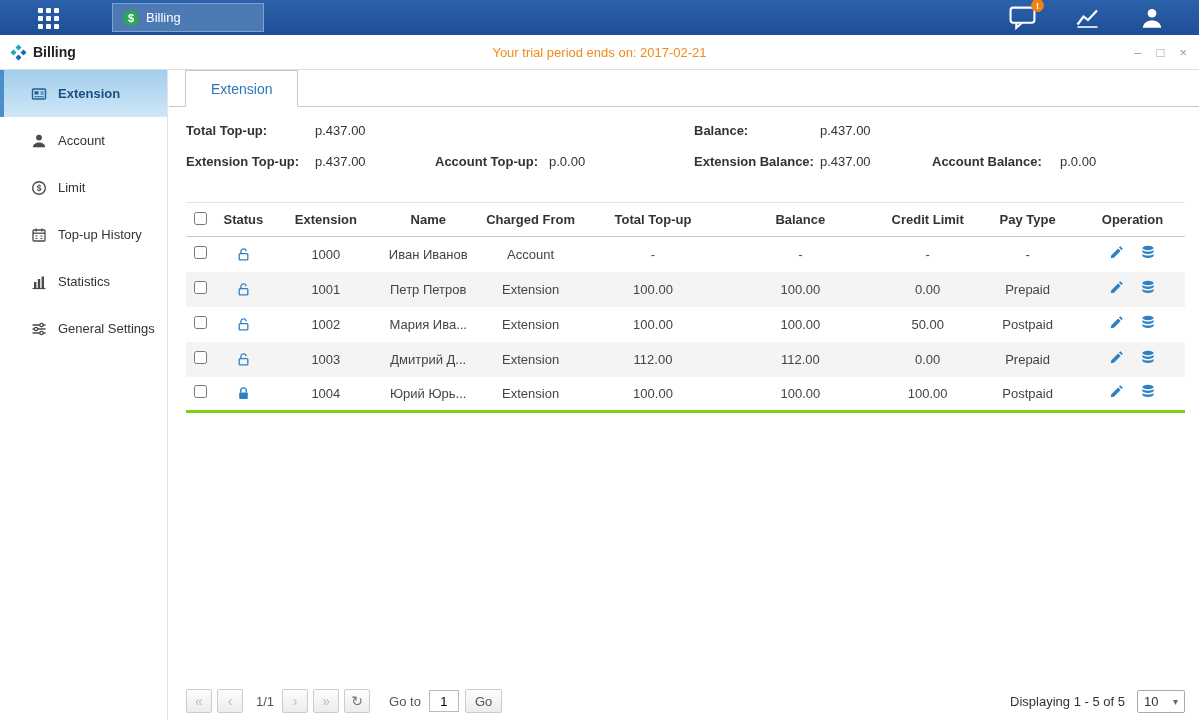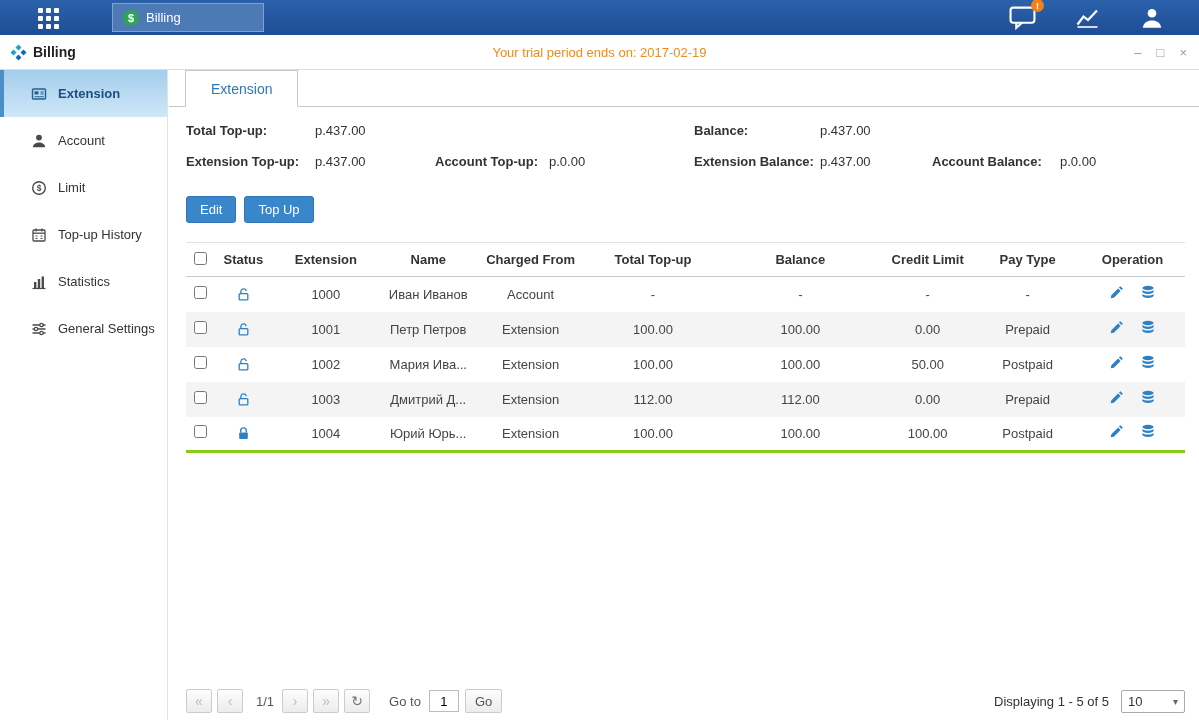--- a/index.html
+++ b/index.html
@@ -81,21 +81,21 @@
 .pagination{position:absolute;left:17px;right:14px;bottom:7px;display:flex;align-items:center;font-size:13px;color:#555}
 .pg-btn{width:26px;height:24px;border:1px solid #ccc;border-radius:2px;background:linear-gradient(#fdfdfd,#ececec);
   display:flex;align-items:center;justify-content:center;margin-right:5px;cursor:pointer;font-size:14px;color:#777}
 .pg-btn.disabled{color:#bdbdbd;cursor:default}
 .page-indicator{margin:0 8px;color:#555}
 .goto-label{margin:0 8px 0 14px}
 .goto-input{width:30px;height:22px;border:1px solid #bbb;text-align:center;font-size:13px;font-family:inherit;margin-right:6px}
 .go-btn{height:24px;padding:0 9px;border:1px solid #ccc;border-radius:2px;background:linear-gradient(#fdfdfd,#ececec);
   font-size:13px;font-family:inherit;cursor:pointer;color:#555}
 .pg-right{margin-left:auto;display:flex;align-items:center;gap:12px;color:#333}
-.page-size-select{width:64px;height:23px;border:1px solid #aaa;border-radius:2px;display:flex;align-items:center;
+.page-size-select{width:48px;height:23px;border:1px solid #aaa;border-radius:2px;display:flex;align-items:center;
   justify-content:space-between;padding:0 6px;background:#fff;cursor:pointer;color:#333}
 .page-size-select .caret{font-size:10px;color:#666}
 </style>
 </head>
 <body>
 
 <div class="app">
 
   <div class="topbar">
     <div class="apps-grid">
@@ -139,21 +139,21 @@
   <div class="titlebar">
     <div class="title-left">
       <svg width="17" height="17" viewBox="0 0 16 16">
           <polygon points="8,0.5 10.8,3.3 8,6.1 5.2,3.3" fill="#1aa7c0"></polygon>
           <polygon points="12.7,5.2 15.5,8 12.7,10.8 9.9,8" fill="#1568b4"></polygon>
           <polygon points="8,9.9 10.8,12.7 8,15.5 5.2,12.7" fill="#1568b4"></polygon>
           <polygon points="3.3,5.2 6.1,8 3.3,10.8 0.5,8" fill="#1aa7c0"></polygon>
         </svg>
       <span class="window-title">Billing</span>
     </div>
-    <div class="trial-notice">Your trial period ends on: 2017-02-19</div>
+    <div class="trial-notice">Your trial period ends on: 2017-02-21</div>
     <div class="win-controls">
       <span>–</span>
       <span>□</span>
       <span>×</span>
     </div>
   </div>
 
   <div class="sidebar">
     <div class="sidebar-item active">
       <span class="sb-icon">
@@ -232,24 +232,20 @@
         <span class="lbl r2 p0">Extension Top-up:</span>
         <span class="val r2 p129">р.437.00</span>
         <span class="lbl r2 p249">Account Top-up:</span>
         <span class="val r2 p363">р.0.00</span>
         <span class="lbl r2 p508">Extension Balance:</span>
         <span class="val r2 p634">р.437.00</span>
         <span class="lbl r2 p746">Account Balance:</span>
         <span class="val r2 p874">р.0.00</span>
       </div>
 
-      <div class="action-buttons">
-        <button class="btn-primary">Edit</button>
-        <button class="btn-primary">Top Up</button>
-      </div>
 
       <table>
         <colgroup>
           <col style="width:3%">
             <col style="width:5.5%">
             <col style="width:11%">
             <col style="width:9.5%">
             <col style="width:11%">
           <col style="width:13.5%">
             <col style="width:16%">

